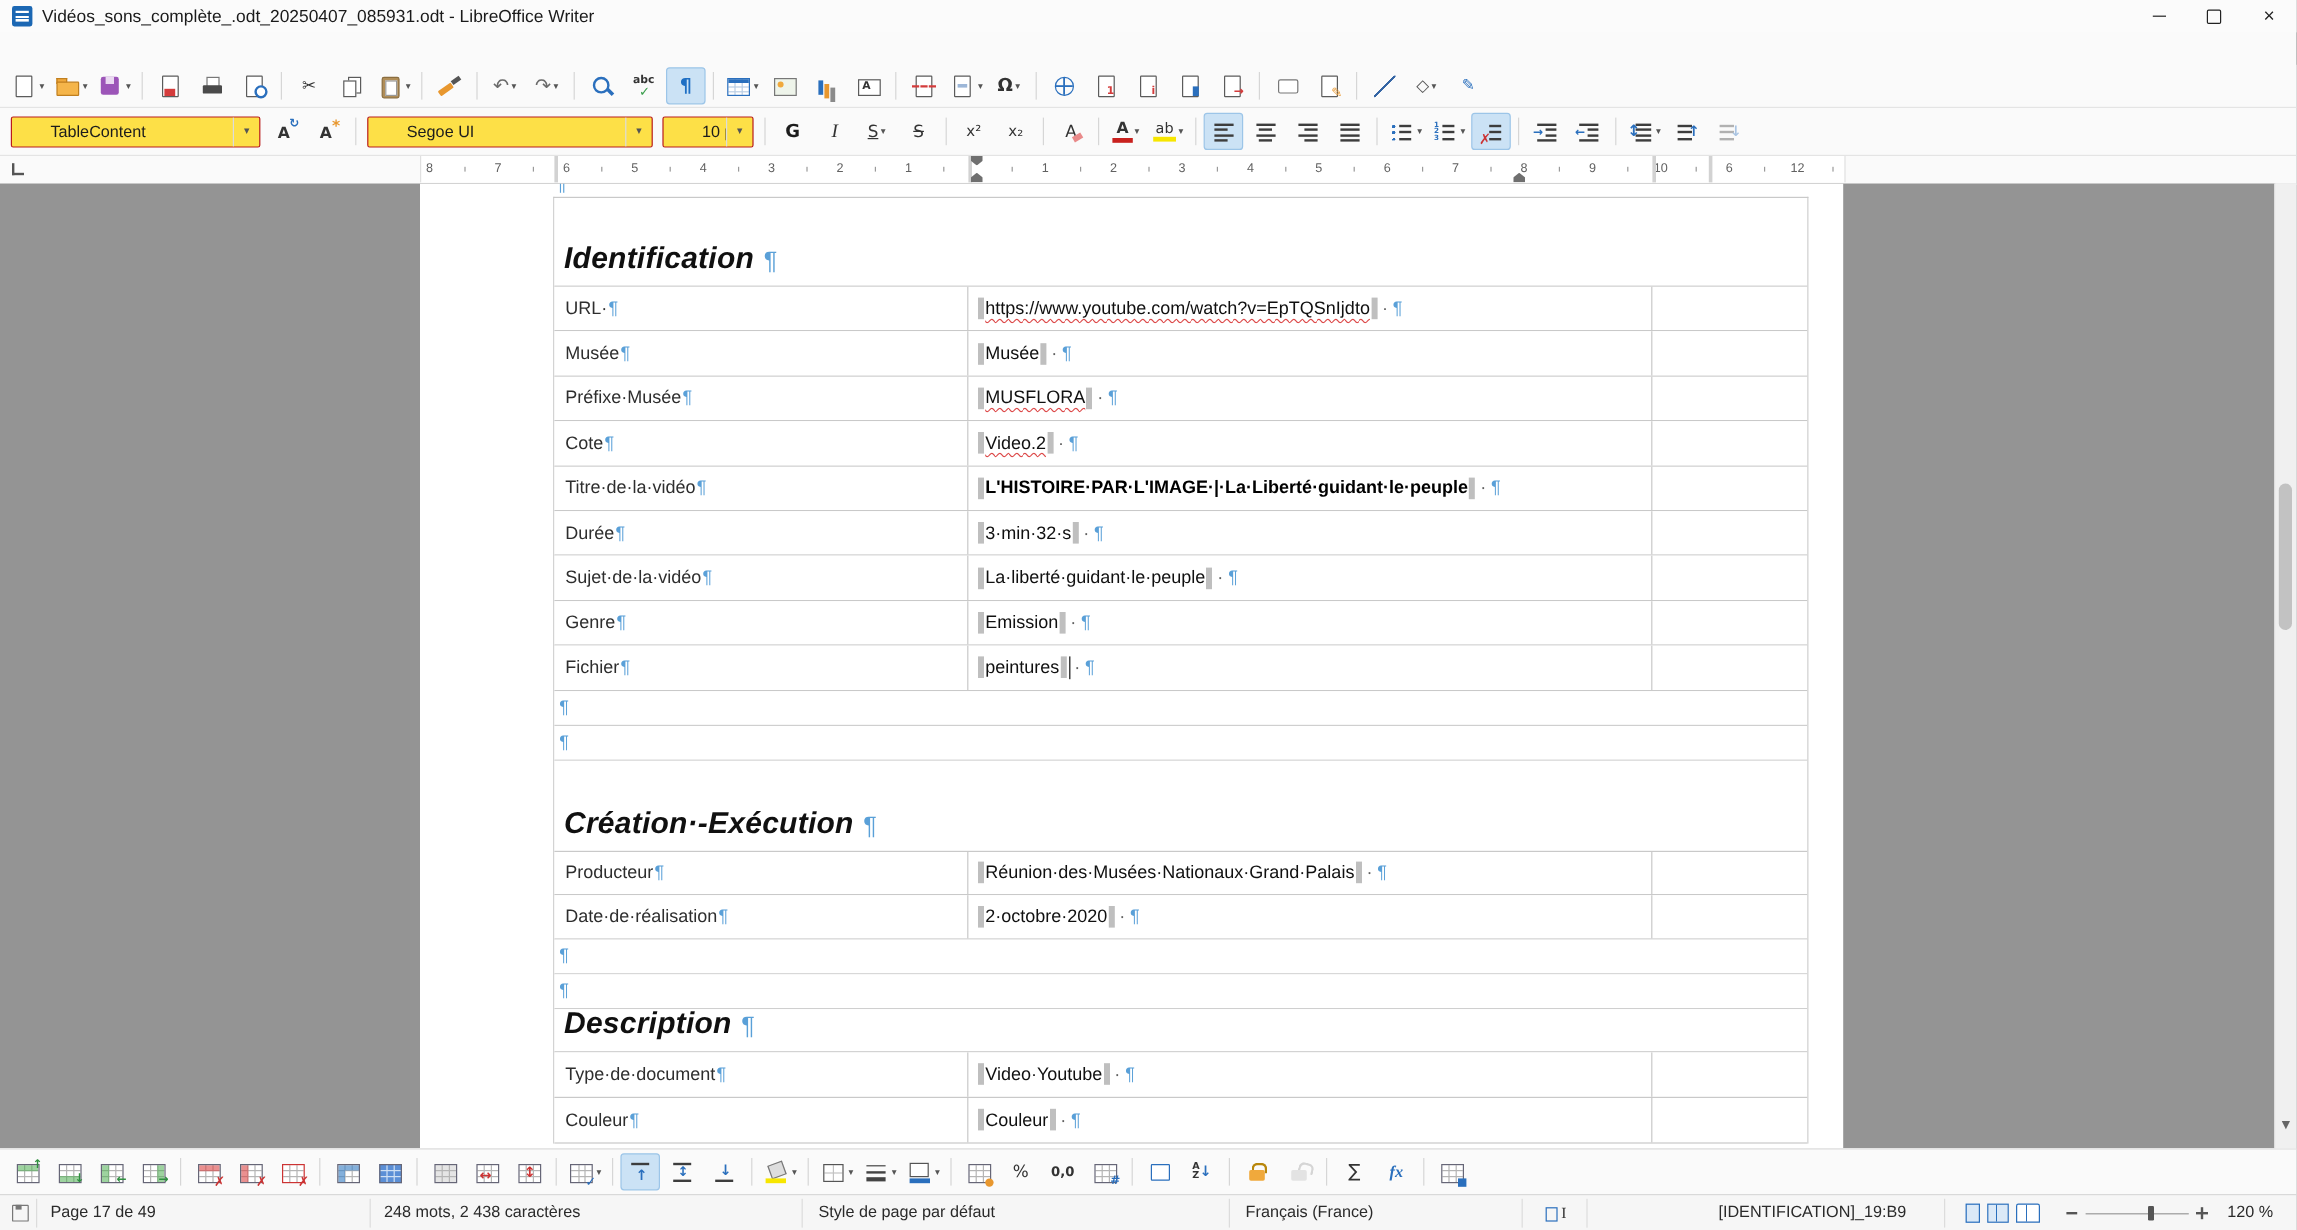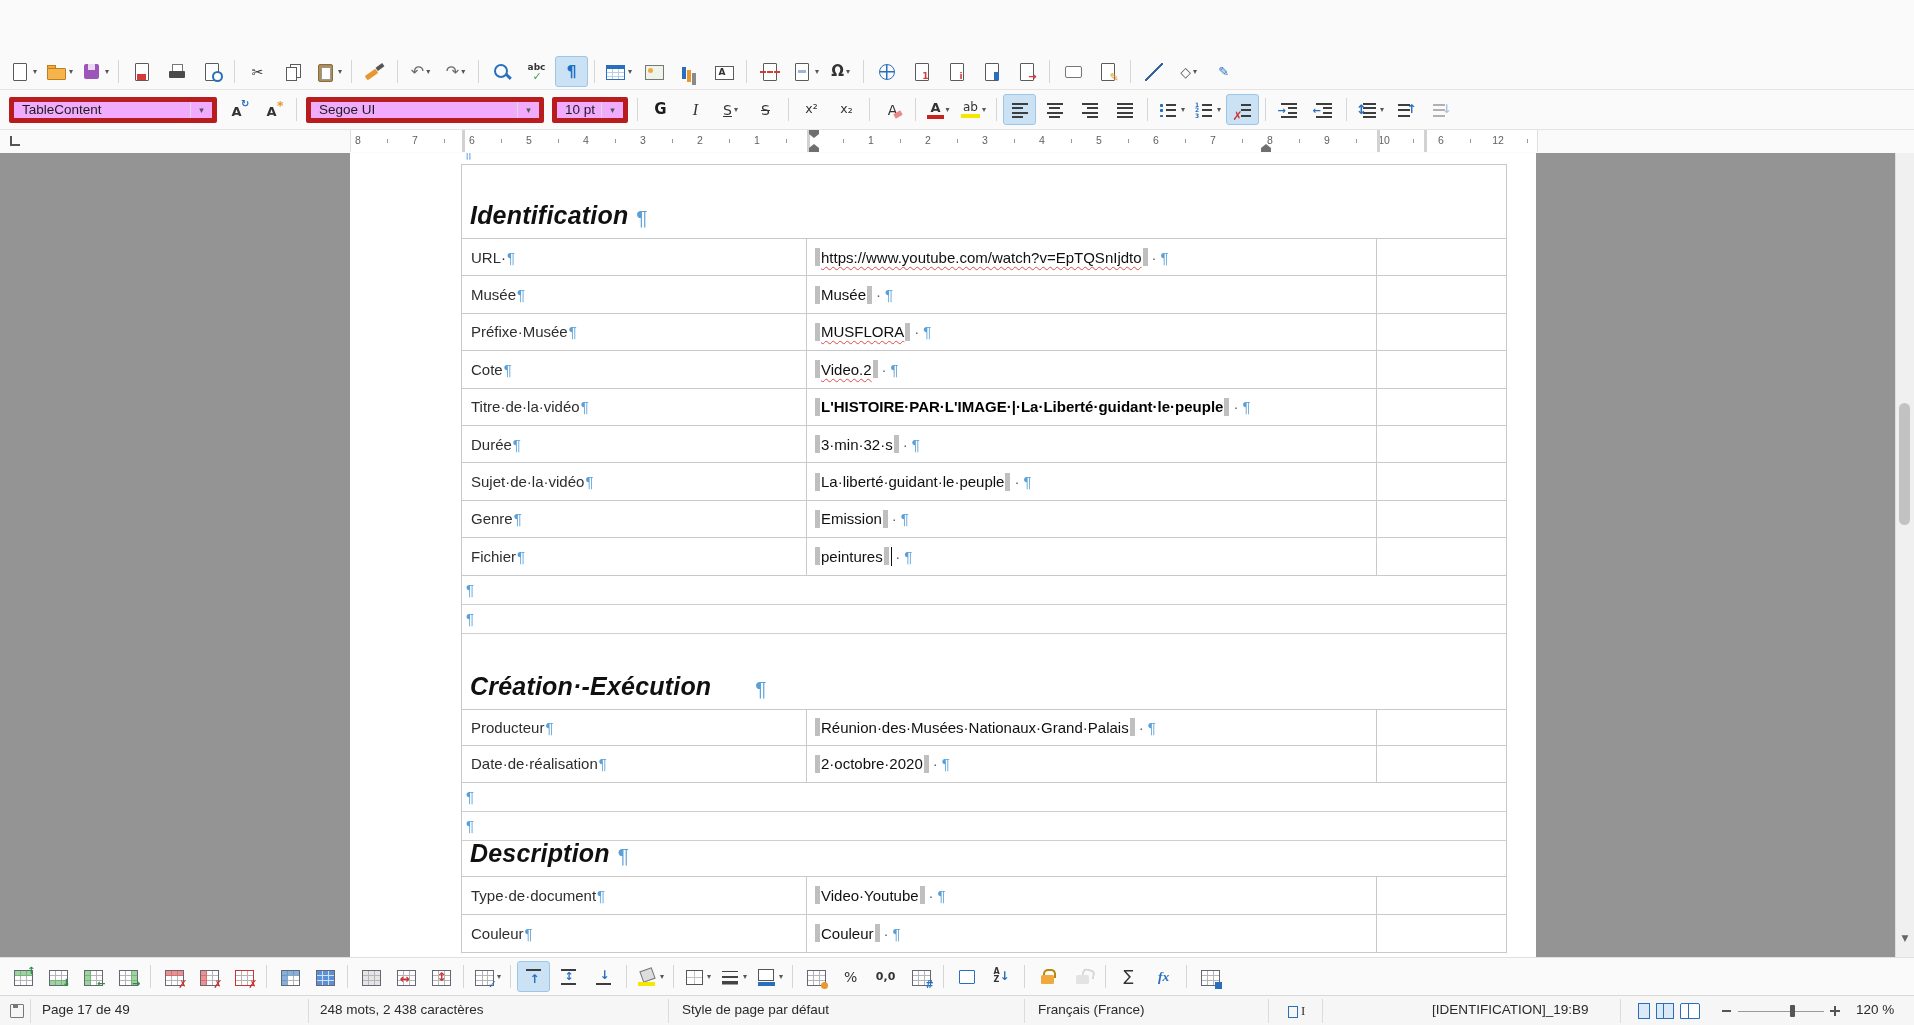--- a/index.html
+++ b/index.html
@@ -175,21 +175,21 @@
   .ic-bordercolor::before{content:"";position:absolute;left:3px;top:3px;width:14px;height:10px;border:1.5px solid #555;background:#fff;}
   .ic-bordercolor::after{content:"";position:absolute;left:3px;bottom:2px;width:17px;height:4px;background:#2a6fbd;}
   .ic-frame::before{content:"";position:absolute;left:3px;top:4px;width:14px;height:12px;border:1.6px solid #2a6fbd;background:#fff;border-radius:1px;}
   .ic-sort::before{content:"A\A Z";white-space:pre;position:absolute;left:3px;top:2px;font:700 8px/8px "DejaVu Sans";color:#333;}
   .ic-sort::after{content:"↓";position:absolute;right:3px;top:4px;font:700 12px/1 "DejaVu Sans";color:#2a6fbd;}
   .ic-lock::before,.ic-lock-open::before{content:"";position:absolute;left:6px;top:3px;width:9px;height:7px;border:2px solid #b8860b;border-bottom:none;border-radius:5px 5px 0 0;}
   .ic-lock::after,.ic-lock-open::after{content:"";position:absolute;left:4px;top:9px;width:13px;height:9px;background:#f0a93c;border-radius:1.5px;}
   .ic-lock-open::before{border-color:#9a9a9a;transform:translateX(4px) rotate(14deg);}
   .ic-lock-open::after{background:#c0c0c0;}
   
-  .combo{display:inline-flex;align-items:stretch;height:26px;background:#f0abfc;border:5px solid #b91c1c;border-radius:2px;margin:0 4px;box-sizing:border-box;}
+  .combo{display:inline-flex;align-items:stretch;height:26px;background:#fde047;border:1px solid #b91c1c;border-radius:2px;margin:0 4px;box-sizing:border-box;padding-left:24px;}
   .combo .val{display:flex;align-items:center;padding:0 8px;font-size:13.5px;color:#1c1c1c;flex:1;overflow:hidden;white-space:nowrap;}
   .combo .ar{width:21px;display:flex;align-items:center;justify-content:center;border-left:1px solid #dcdcdc;color:#555;font-size:9px;font-family:"DejaVu Sans",sans-serif;}
   
   .ruler{position:absolute;left:0;top:130px;width:100%;height:23px;background:#fafafa;border-bottom:1px solid #d8d8d8;}
   .ruler-band{position:absolute;left:350px;top:0;width:1186px;height:22px;background:#fff;border-left:1px solid #e0e0e0;border-right:1px solid #e0e0e0;}
   .rnum{position:absolute;top:4px;transform:translateX(-50%);font-size:10.5px;color:#616161;}
   .rtick{position:absolute;top:9px;width:1px;height:4px;background:#9a9a9a;}
   .colmark{position:absolute;top:0;width:3px;height:22px;background:#d2d2d2;}
   .ind{position:absolute;width:10px;height:8px;background:#6f6f6f;}
   .ind-top{top:0;clip-path:polygon(0 0,100% 0,100% 50%,50% 100%,0 50%);}
@@ -242,20 +242,33 @@
   .zthumb{position:absolute;left:68px;top:1px;width:5px;height:12px;background:#555;border-radius:1px;}
   .zplus{position:absolute;left:108px;top:2px;width:10px;height:10px;}
   .zplus::before{content:"";position:absolute;left:0;top:4px;width:10px;height:2px;background:#555;}
   .zplus::after{content:"";position:absolute;left:4px;top:0;width:2px;height:10px;background:#555;}
 </style>
 </head>
 <body>
 
 <div class="app">
 
+  <div class="titlebar">
+    <span class="appicon"></span>
+    <span class="wtitle">Vidéos_sons_complète_.odt_20250407_085931.odt - LibreOffice Writer</span>
+    <div class="winbtns">
+      <span class="wb wb-min">
+          <i></i>
+        </span>
+      <span class="wb wb-max">
+          <i></i>
+        </span>
+      <span class="wb wb-close">×</span>
+    </div>
+  </div>
 
 
   <div class="toolbar" id="tb-main">
       <span class="tb">
         <span class="ic ic-doc"></span>
         <span class="dd">▾</span>
       </span>
       <span class="tb">
         <span class="ic ic-folder"></span>
         <span class="dd">▾</span>
@@ -661,21 +674,21 @@
               <span class="pil">¶</span>
             </div>
             <div class="c3"></div>
           </div>
           <div class="erow" style="height: 29px;">
             <span class="pil">¶</span>
           </div>
           <div class="erow" style="height: 29px;">
             <span class="pil">¶</span>
           </div>
-          <div class="hrow" style="height: 76px; gap: 36px;">
+          <div class="hrow" style="height: 76px;">
             <span class="htext">Création·-Exécution</span>
             <span class="hpil">¶</span>
           </div>
           <div class="drow" style="height: 36.5px;">
             <div class="c1">
               <span class="lbl">Producteur</span>
               <span class="pil">¶</span>
             </div>
             <div class="c2">
               <span class="fsbar"></span>

